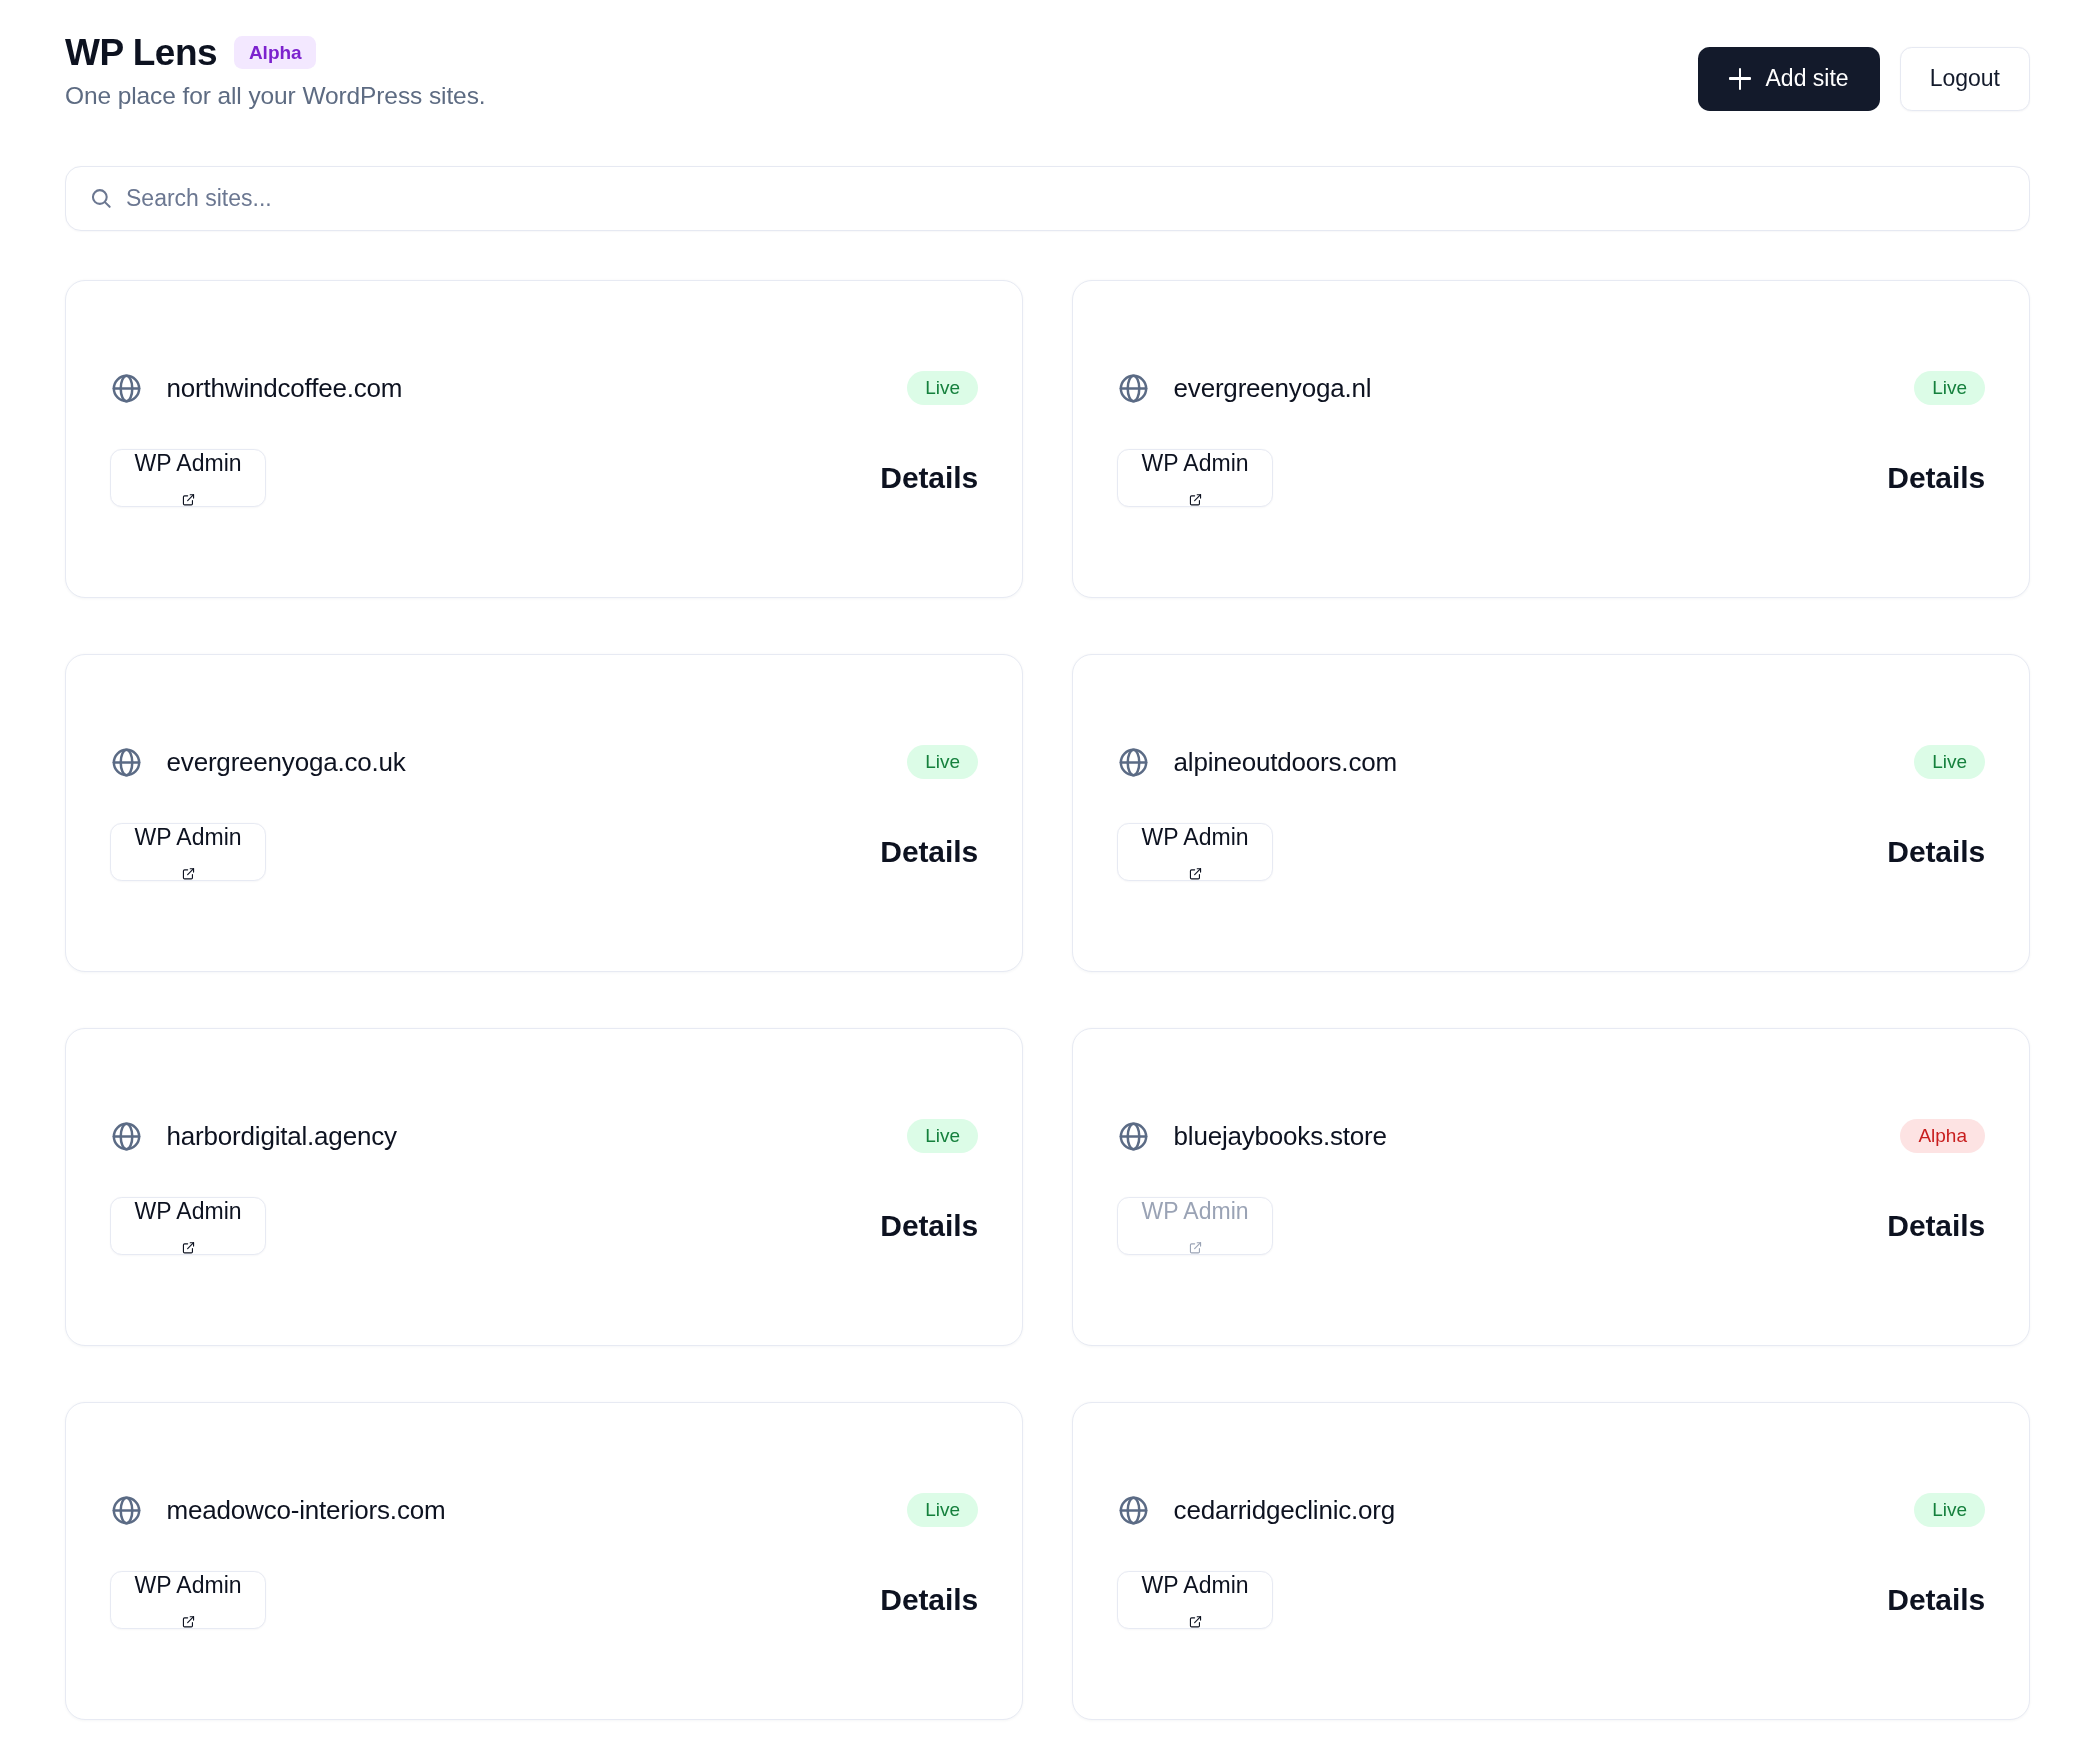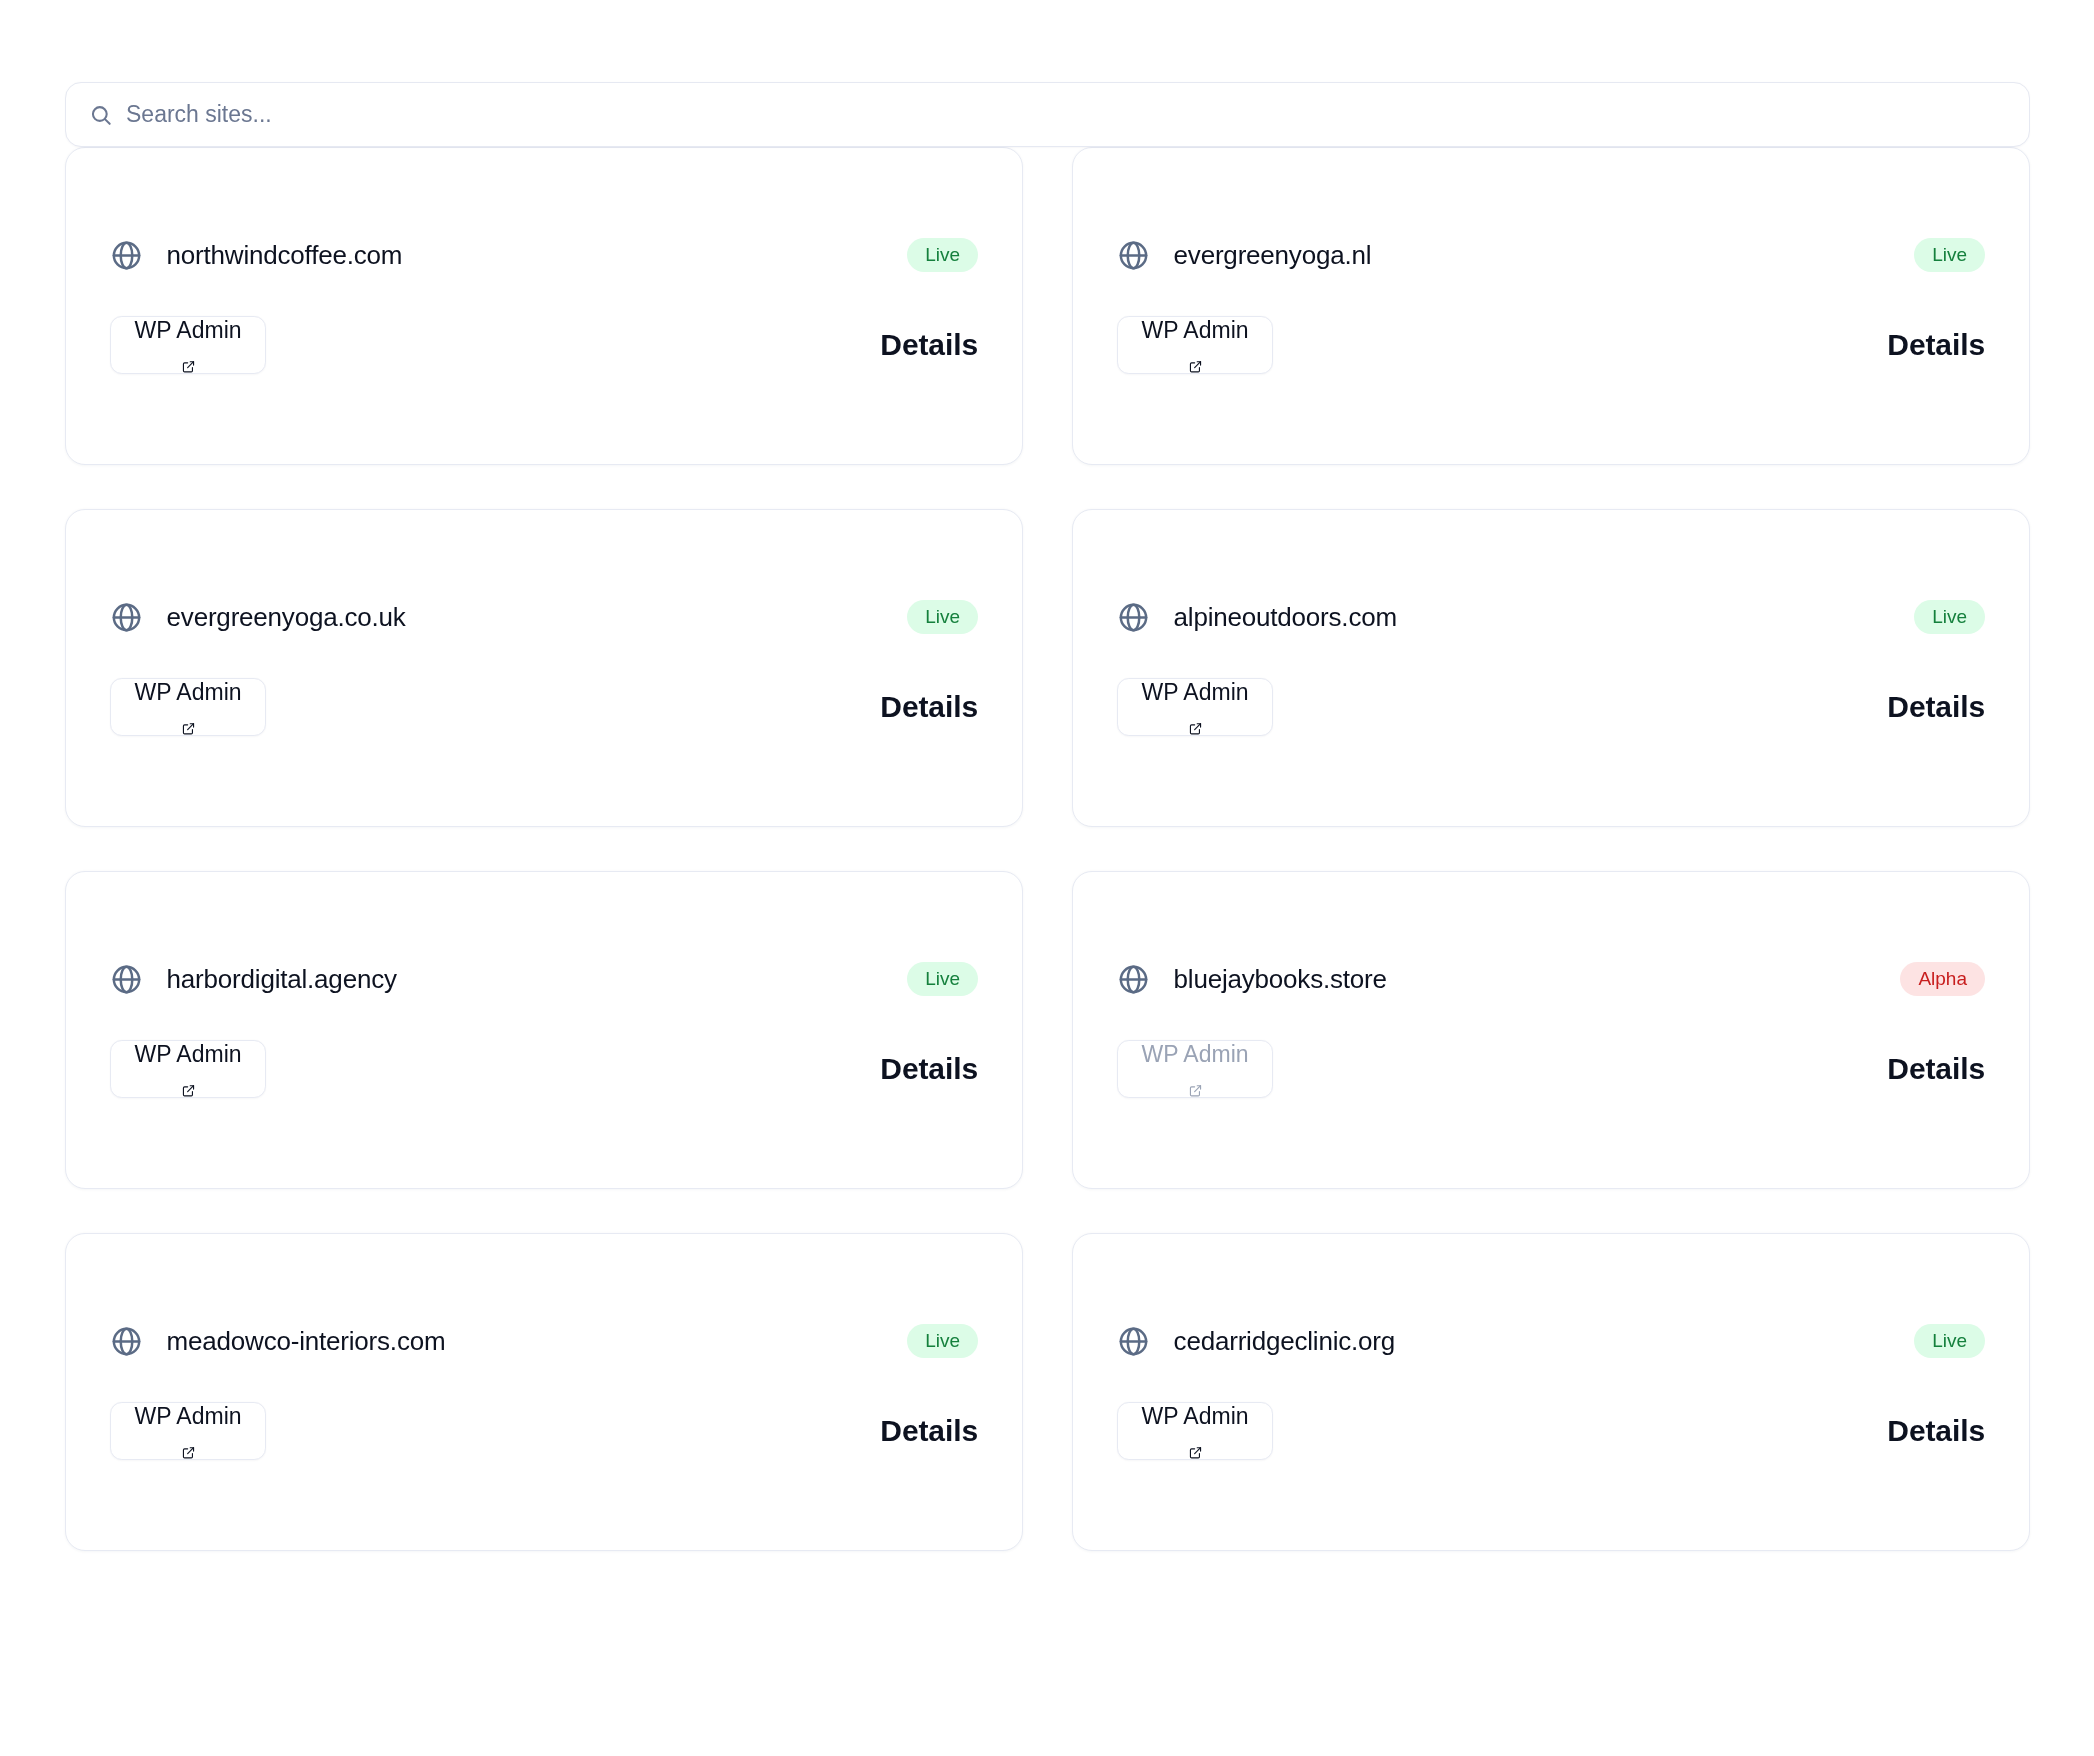--- a/index.html
+++ b/index.html
@@ -124,23 +124,24 @@
     left: 23.6px;
     top: 50%;
     transform: translateY(-50%);
     width: 23.6px; height: 23.6px;
     color: #6b7791;
     pointer-events: none;
   }
 
   
   .grid {
+    margin-top: 49px;
     display: grid;
     grid-template-columns: 1fr 1fr;
-    gap: 44px 49px;
+    gap: 56px 49px;
   }
 
   .card {
     background: #ffffff;
     border: 1.5px solid #e7eaf3;
     border-radius: 20px;
     padding: 45px 44px 44px 44px;
     min-height: 318px;
     box-shadow: 0 0.9px 2.7px rgba(25,35,70,0.045);
   }
@@ -205,20 +206,37 @@
     color: #0d1220;
     cursor: pointer;
     letter-spacing: -0.1px;
   }
 </style>
 </head>
 <body>
 
 <div class="page">
 
+  <div class="header">
+    <div class="brand-block">
+      <div class="title-row">
+        <div class="app-title">WP Lens</div>
+        <div class="alpha-badge">Alpha</div>
+      </div>
+      <div class="subtitle">One place for all your WordPress sites.</div>
+    </div>
+
+    <div class="header-actions">
+      <button class="btn-add">
+        <span class="plus-icon"></span>
+        <span>Add site</span>
+      </button>
+      <button class="btn-logout">Logout</button>
+    </div>
+  </div>
 
   <div class="search-wrap">
     <svg class="search-icon" viewBox="0 0 24 24" fill="none" stroke="currentColor" stroke-width="2.1" stroke-linecap="round" stroke-linejoin="round">
       <circle cx="11" cy="11" r="7"></circle>
       <line x1="16.2" y1="16.2" x2="21" y2="21"></line>
     </svg>
     <input class="search-input" type="text" placeholder="Search sites..." style="">
   </div>
 
   <div class="grid">

